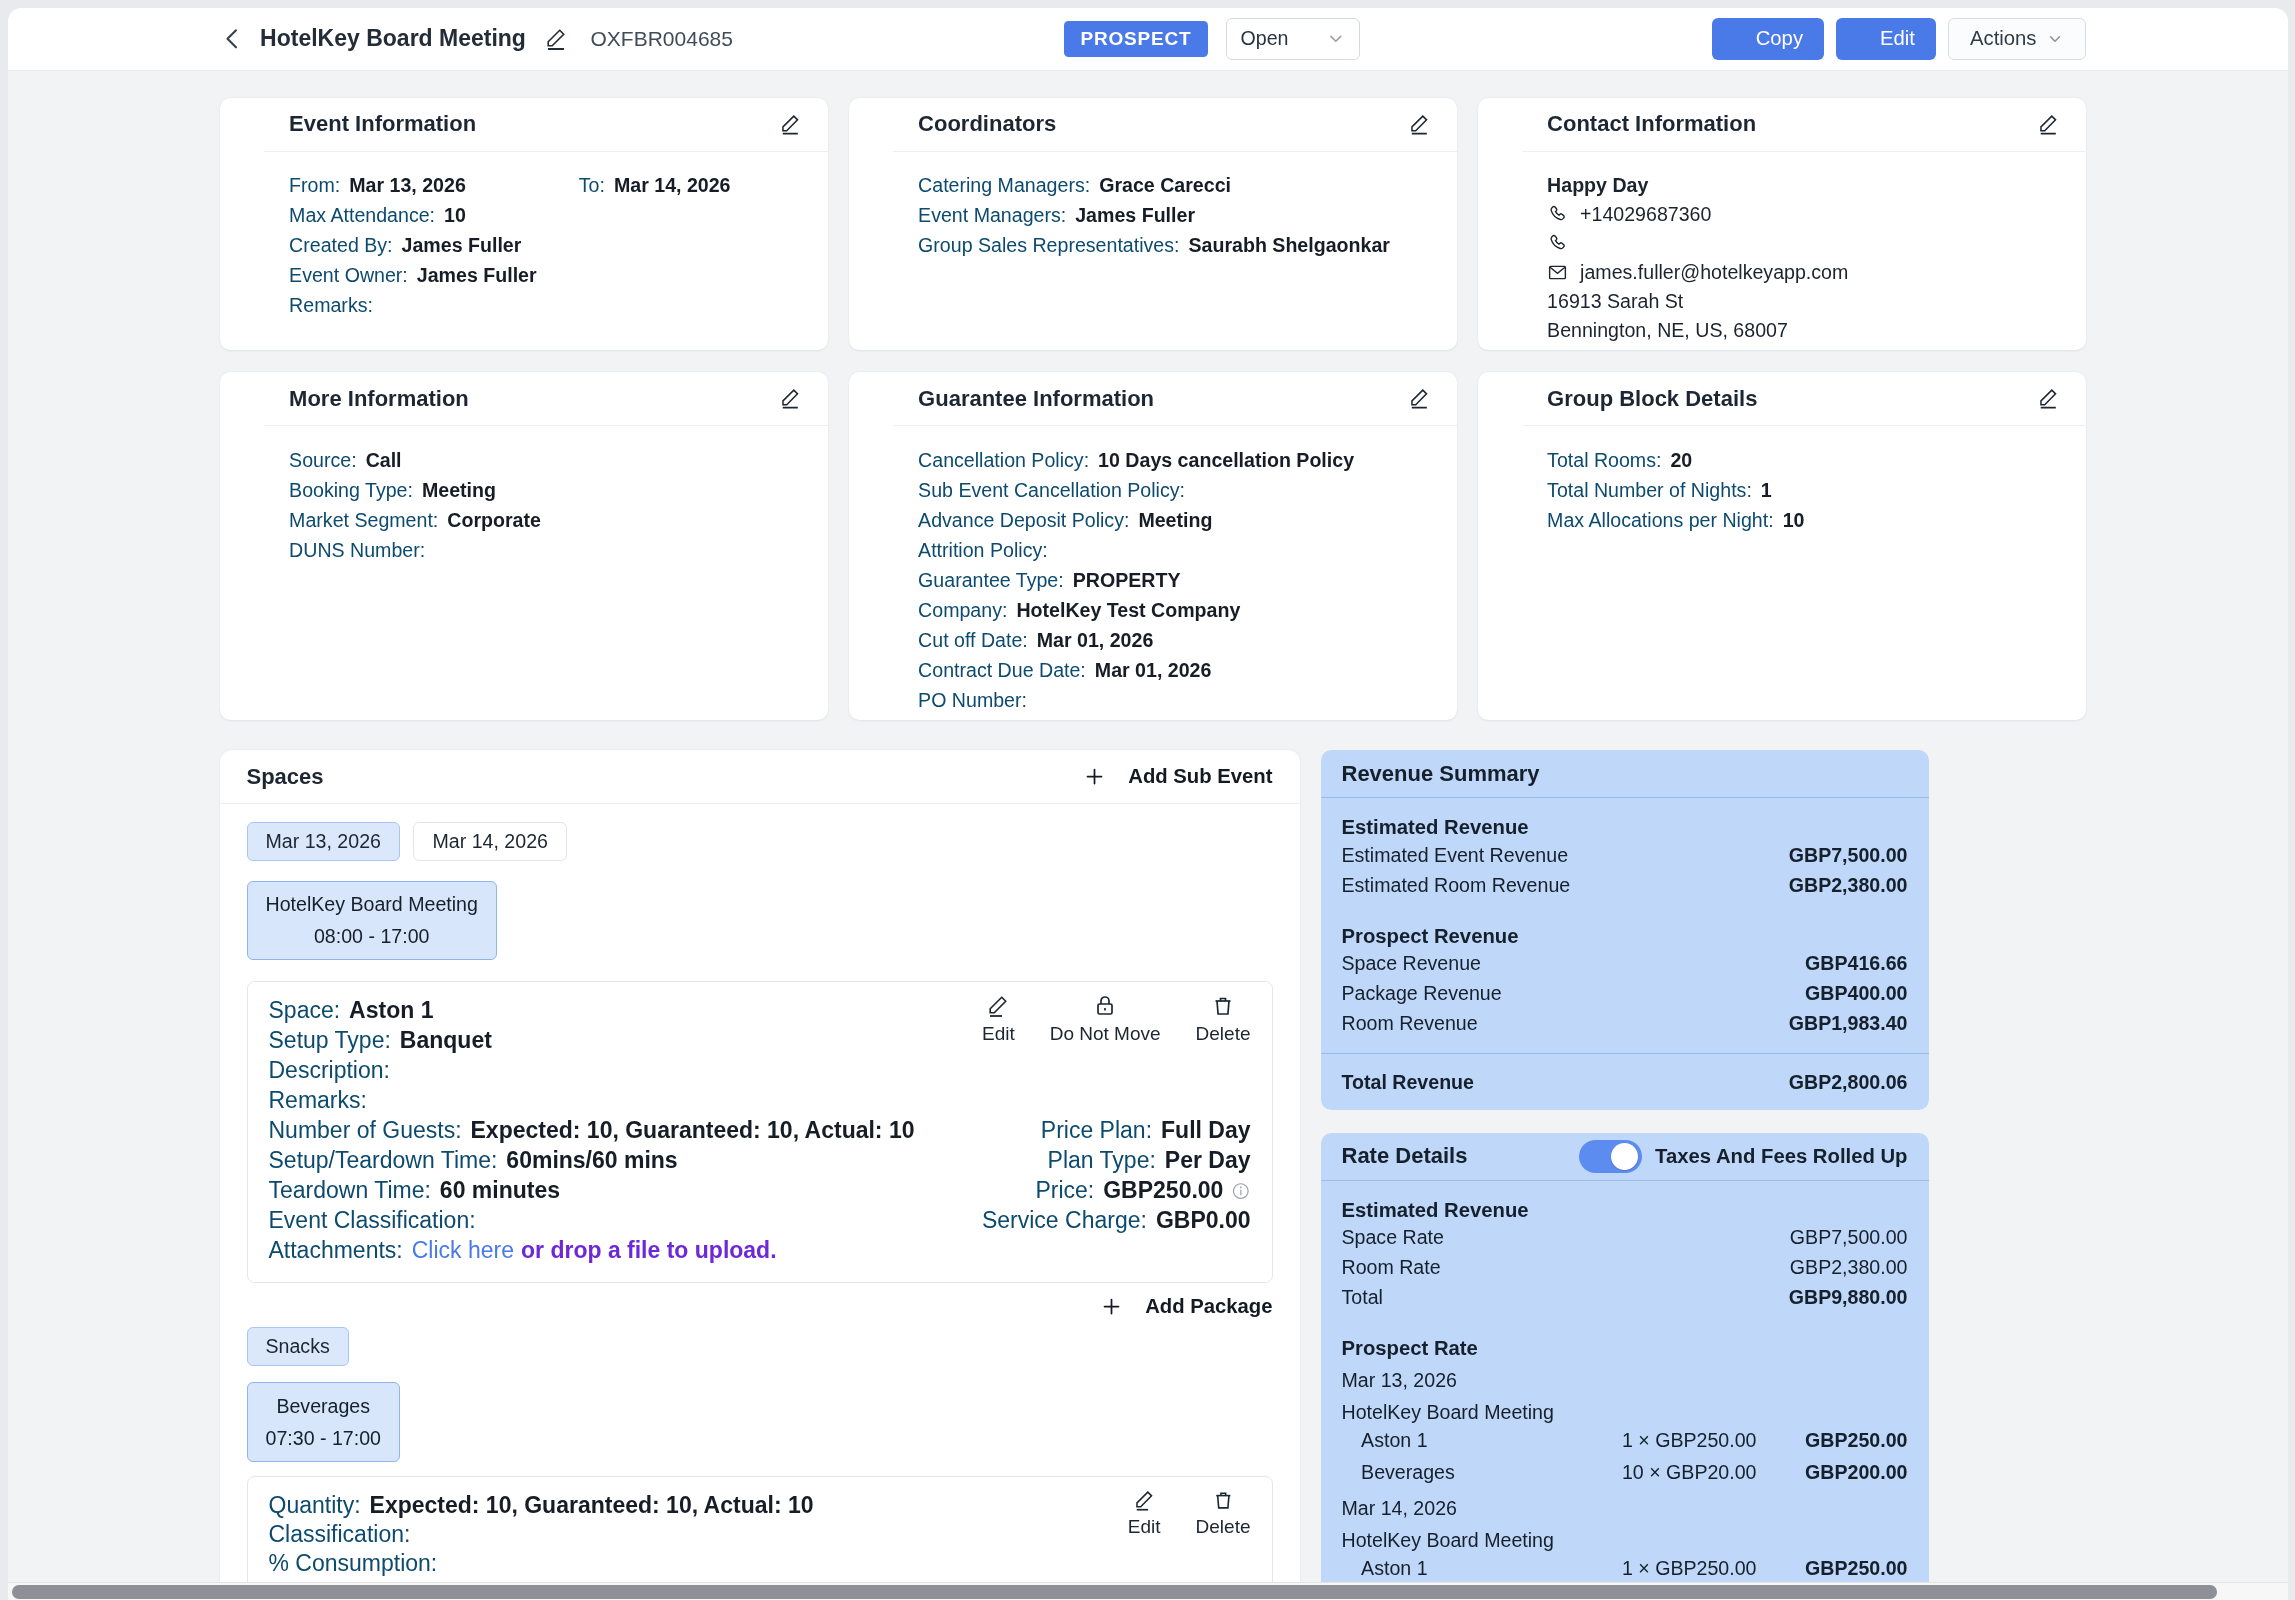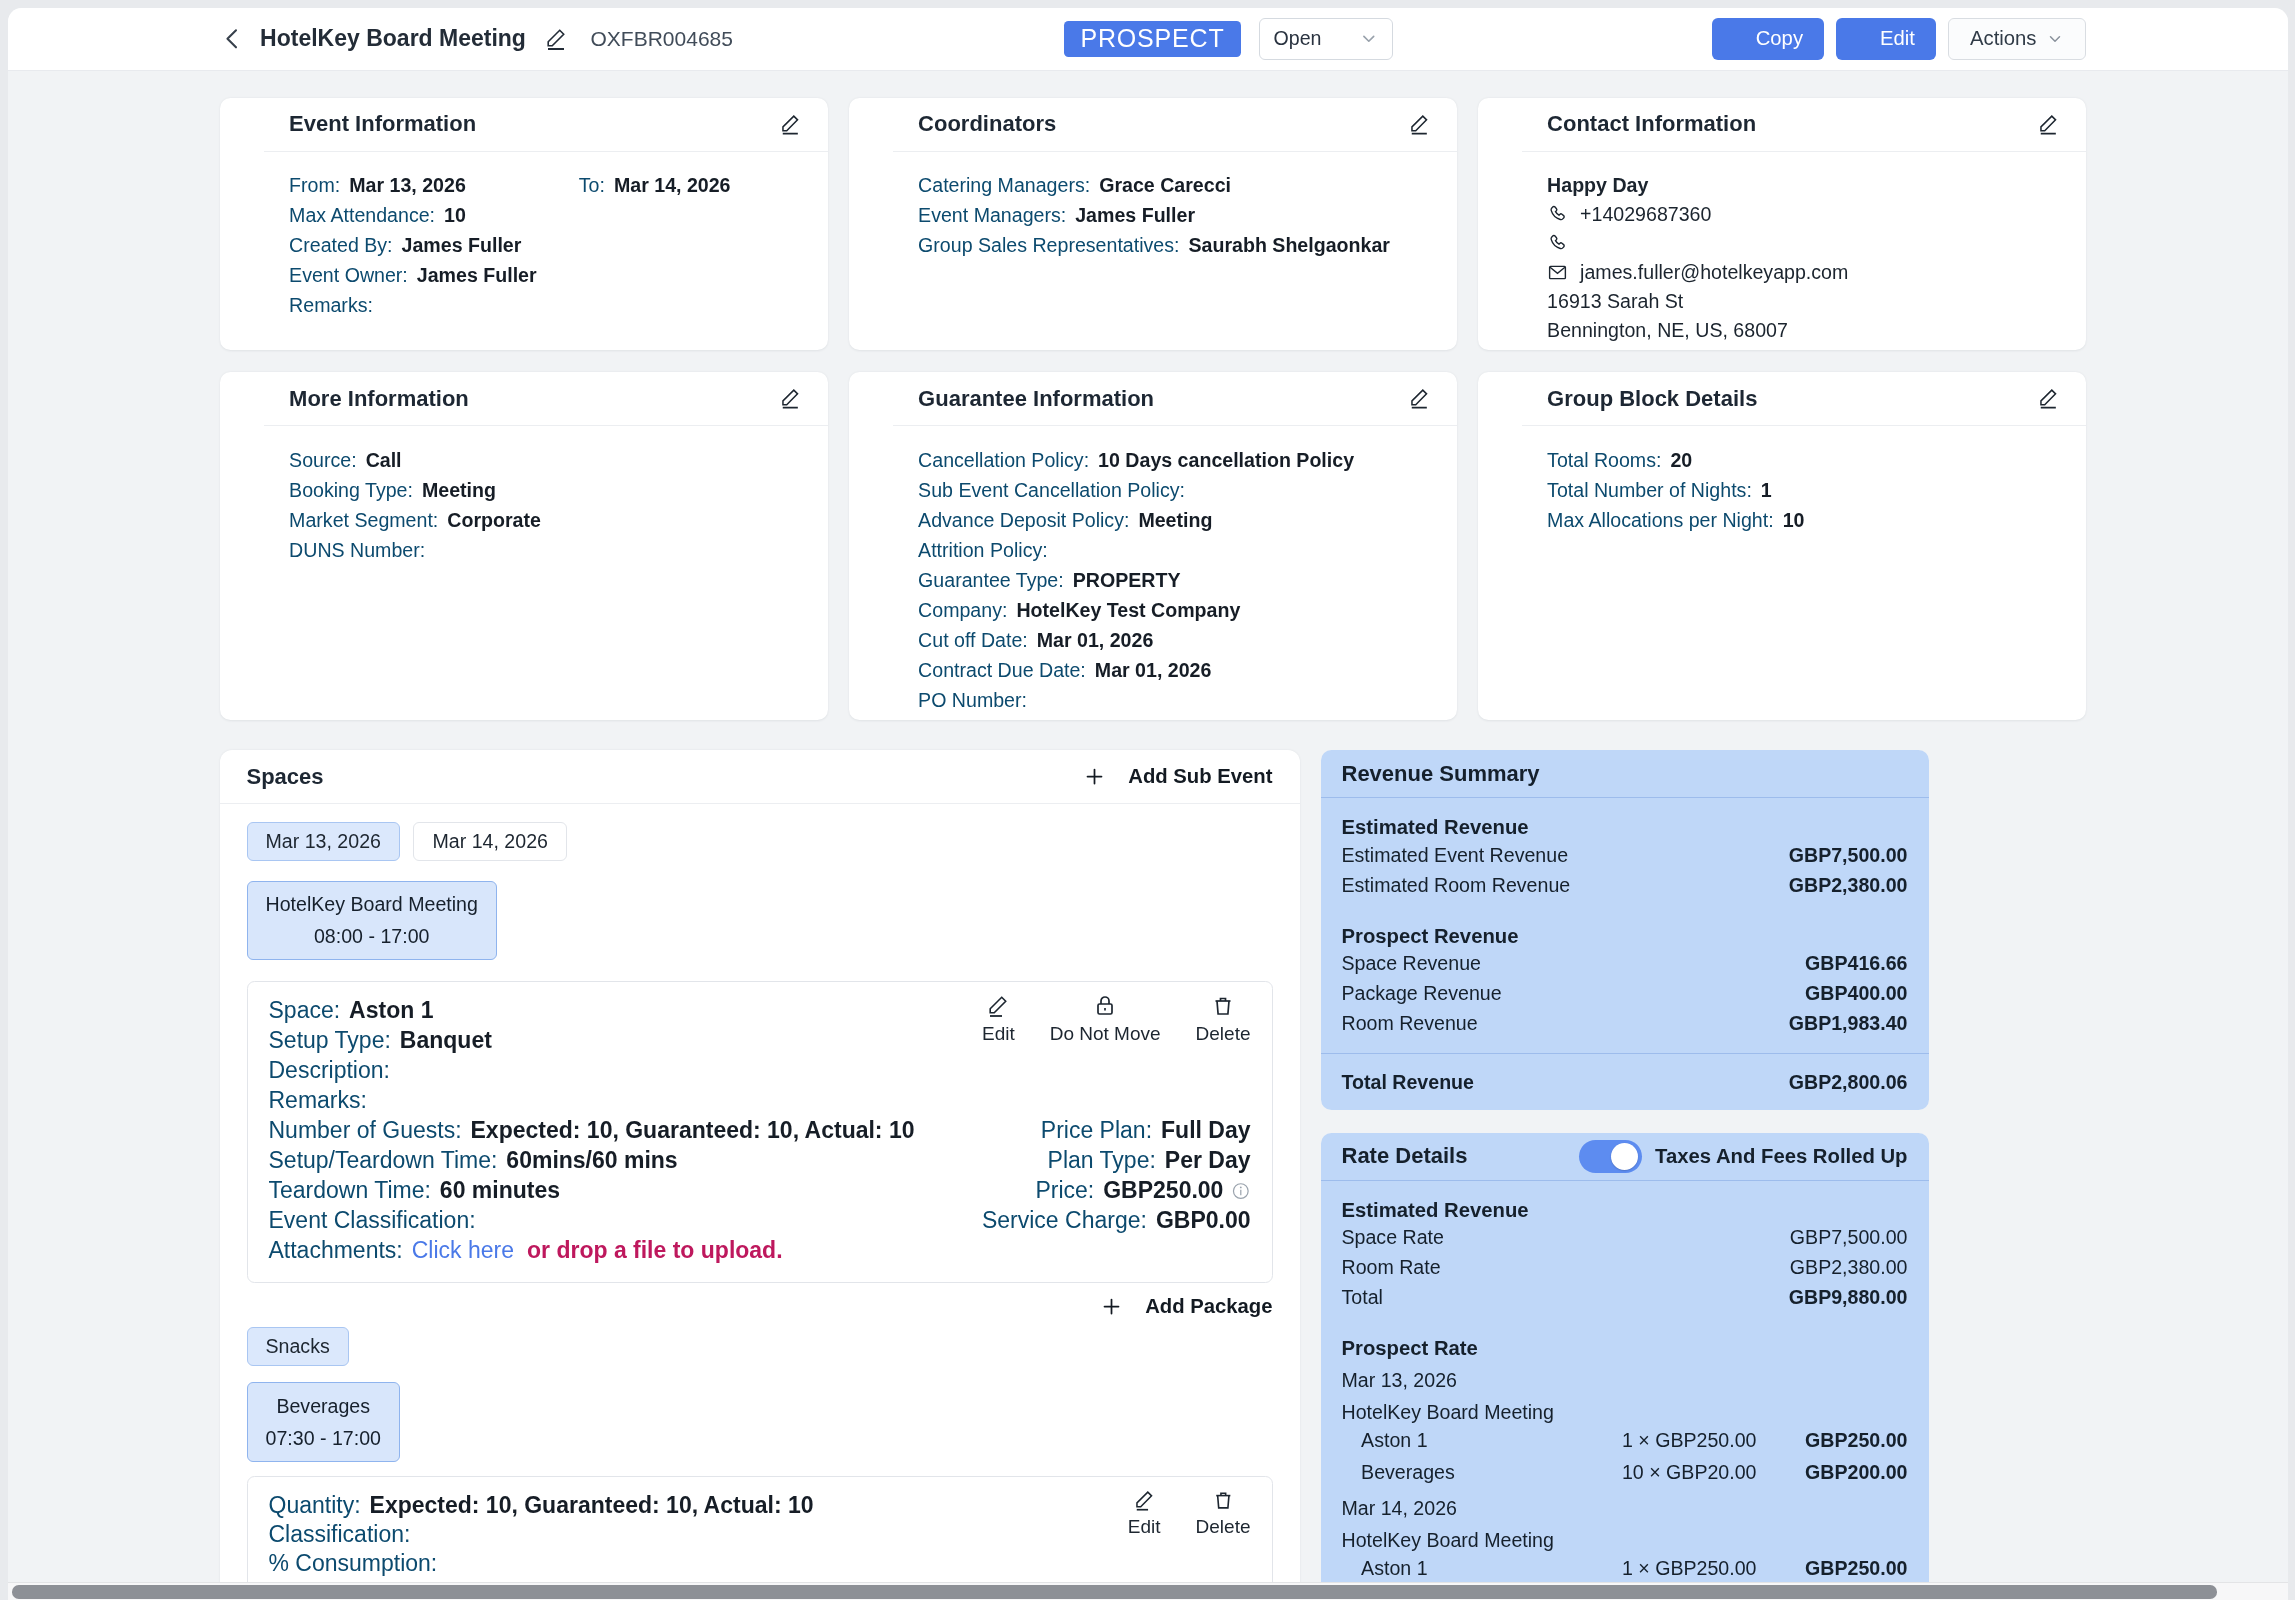--- a/index.html
+++ b/index.html
@@ -9,21 +9,21 @@
          background:#f1f3f5; border-radius:13.5px 13.5px 0 0; overflow:hidden; }
 
   
   .topbar { height:63px; background:#fff; display:flex; align-items:center;
             padding:0 202px 0 212px; border-bottom:0.8px solid #e8eaee; }
   .back { color:#39424d; display:flex; cursor:pointer; }
   .ttl  { font-size:23px; font-weight:bold; color:#232c37; margin-left:15px; }
   .tpencil { margin-left:18px; color:#232c37; display:flex; cursor:pointer; }
   .eid  { margin-left:22.6px; font-size:21px; color:#414c59; }
   .centerg { display:flex; align-items:center; gap:18px; margin-left:331px; }
-  .badge { background:#4a79e8; color:#fff; font-weight:normal; font-size:25px;
+  .badge { background:#4a79e8; color:#fff; font-weight:bold; font-size:19px;
            letter-spacing:0.8px; height:36px; padding:0 16.6px; display:flex;
            align-items:center; border-radius:4.5px; }
   .select { width:134px; height:42px; background:#fff; border:0.8px solid #d5dae0;
             border-radius:6px; display:flex; align-items:center;
             justify-content:space-between; padding:0 13.5px; font-size:19.6px;
             color:#2a3340; cursor:pointer; }
   .select .chev { color:#98a1ab; display:flex; }
   .rightg { margin-left:auto; display:flex; gap:12px; align-items:center; }
   .btn { height:42px; border-radius:6px; font-size:20.3px; display:flex;
          align-items:center; padding:0 21px; cursor:pointer; }
@@ -73,21 +73,21 @@
               padding:11.3px 18px; background:#d8e6fb; border:0.8px solid #8fb4ee;
               border-radius:6px; font-size:19.6px; color:#16202c; margin-top:19.6px;
               cursor:pointer; }
   .sdetail { border:0.8px solid #e2e5ea; border-radius:7.5px; padding:15px 21px;
              margin-top:21px; position:relative; }
   .sdetail.pkg { margin-top:13.5px; height:181px; }
   .srow { display:flex; align-items:baseline; height:30px; font-size:23px; }
   .pkg .srow { height:29px; }
   .srow .rt { margin-left:auto; display:flex; align-items:baseline; }
   .lnk { color:#4a79e8; margin-left:9px; cursor:pointer; }
-  .sfx { color:#be185d; font-weight:bold; margin-left:13px; }
+  .sfx { color:#6d28d9; font-weight:bold; margin-left:7px; }
   .box-actions { position:absolute; top:12px; right:21px; display:flex; gap:35px; }
   .baction { display:flex; flex-direction:column; align-items:center; gap:4.5px;
              font-size:19px; color:#1d2630; cursor:pointer; }
   .infoi { color:#9aa3ad; display:inline-flex; margin-left:7.5px; transform:translateY(2.3px); }
   .addline { display:flex; justify-content:flex-end; margin-top:10.5px; height:25.6px; }
   .snacksline { margin-top:7.5px; }
 
   
   .rightcol { width:608px; display:flex; flex-direction:column; gap:22.6px; }
   .bcard { background:#bfd7f8; border-radius:10.5px; color:#15202c; overflow:hidden; }

